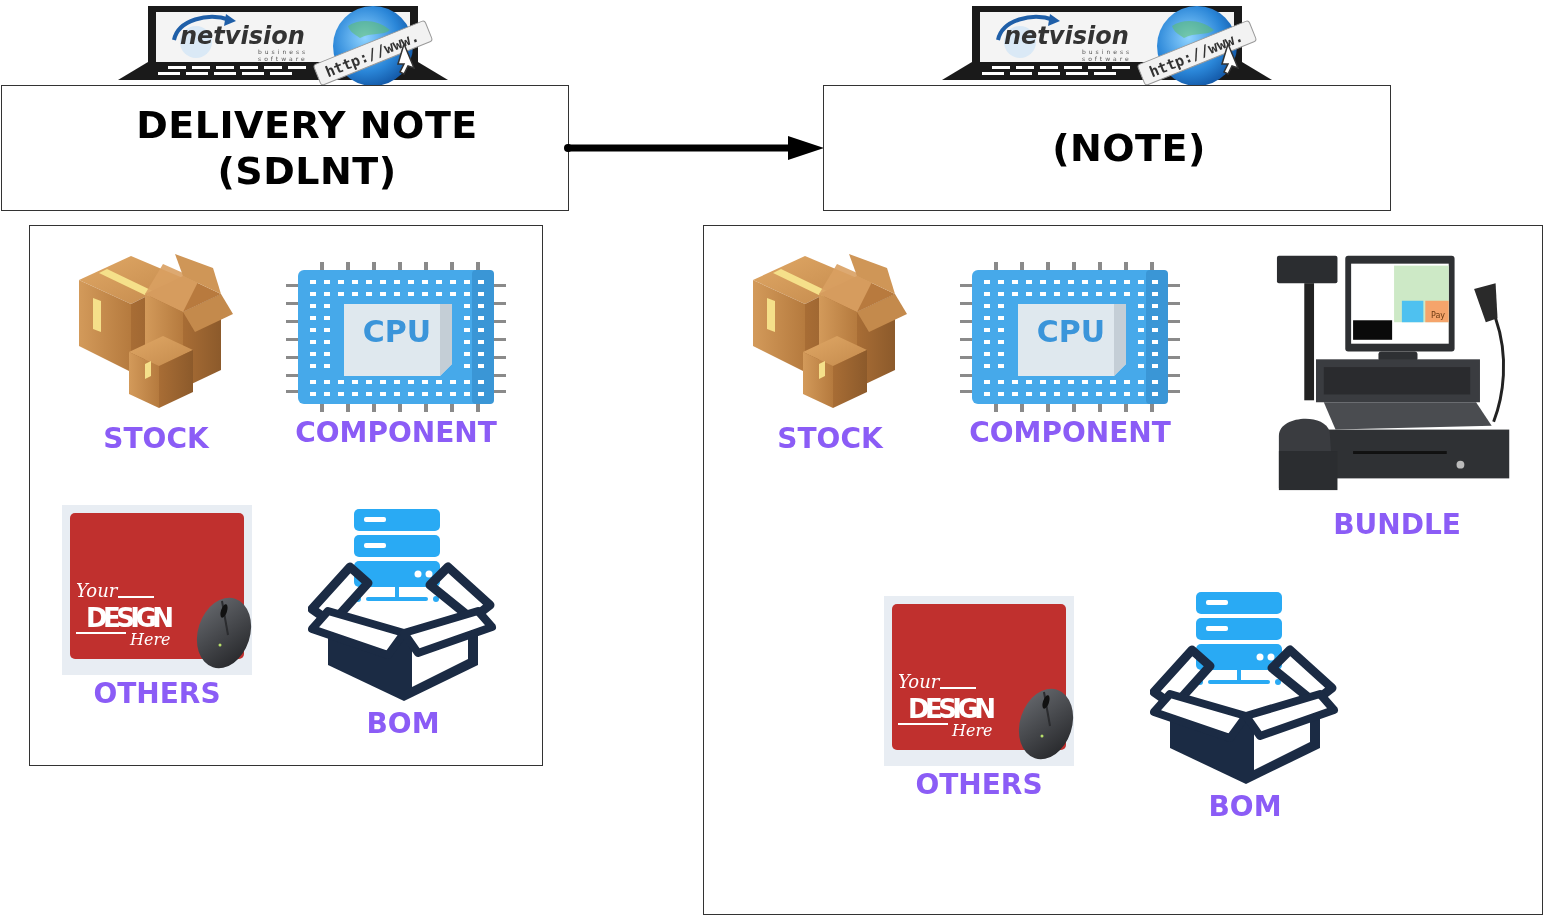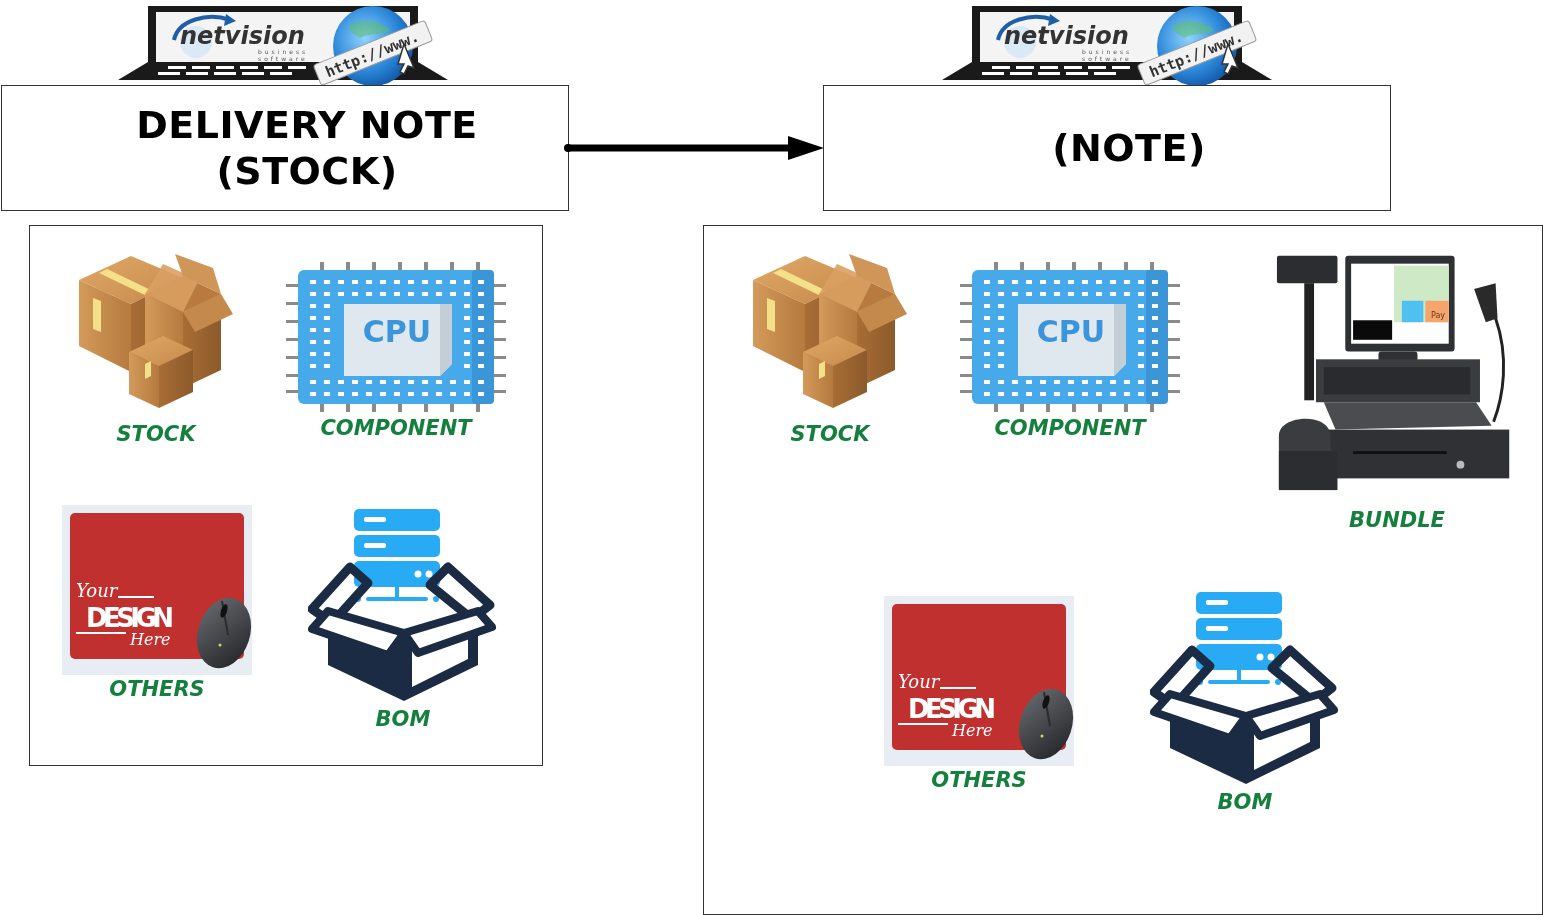--- a/index.html
+++ b/index.html
@@ -2,21 +2,21 @@
 <html><head>
 <meta charset="utf-8">
 <style>
   html, body { margin:0; padding:0; background:#ffffff; }
   body { width:1543px; height:915px; position:relative; overflow:hidden; font-family:"DejaVu Sans", sans-serif; }
   .abs { position:absolute; }
   .title-box { position:absolute; border:1px solid #333; background:#fff; display:flex; flex-direction:column; align-items:center; justify-content:center; }
   .title-line { font-family:"DejaVu Sans", sans-serif; font-weight:bold; font-size:38px; color:#000; line-height:46px; letter-spacing:0.5px;margin-left:44px; }
   .panel { position:absolute; border:1px solid #333; background:#fff; }
   .item { position:absolute; display:flex; flex-direction:column; align-items:center; }
-  .label { font-family:"DejaVu Sans", sans-serif; font-weight:bold; font-size:21px; color:#15803d;font-style:italic; }
+  .label { font-family:"DejaVu Sans", sans-serif; font-weight:bold; font-size:28px; color:#8b5cf6; }
   .logo { position:absolute; width:350px; height:88px; }
 </style>
 </head>
 <body>
 
 <svg width="0" height="0" style="position:absolute">
   <defs>
     <linearGradient id="gBoxTop" x1="0" y1="0" x2="1" y2="1">
       <stop offset="0" stop-color="#e0a866"></stop>
         <stop offset="1" stop-color="#c48a4c"></stop>
@@ -274,21 +274,21 @@
 
 <svg class="logo" style="left:108px; top:2px;">
     <use href="#sym-logo"></use>
   </svg>
 <svg class="logo" style="left:932px; top:2px;">
     <use href="#sym-logo"></use>
   </svg>
 
 <div class="title-box" style="left:1px; top:85px; width:566px; height:124px;">
   <div class="title-line">DELIVERY NOTE</div>
-  <div class="title-line">(STOCK)</div>
+  <div class="title-line">(SDLNT)</div>
 </div>
 
 <svg class="abs" style="left:562px; top:135px;" width="264" height="26">
   <circle cx="6" cy="13" r="4" fill="#000"></circle>
   <line x1="6" y1="13" x2="232" y2="13" stroke="#000" stroke-width="7"></line>
   <polygon points="226,1 262,13 226,25" fill="#000"></polygon>
 </svg>
 
 <div class="title-box" style="left:823px; top:85px; width:566px; height:124px;">
   <div class="title-line">(NOTE)</div>

